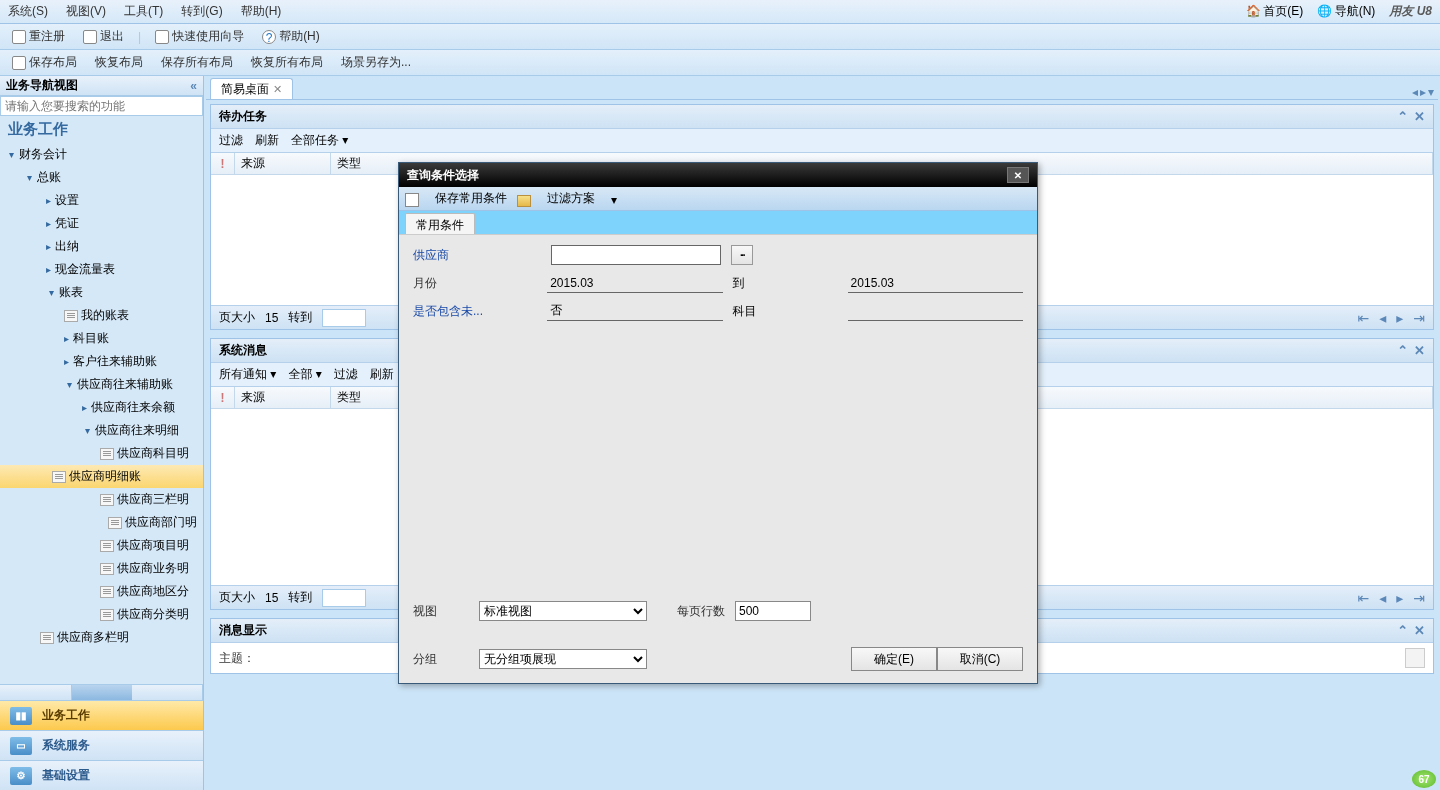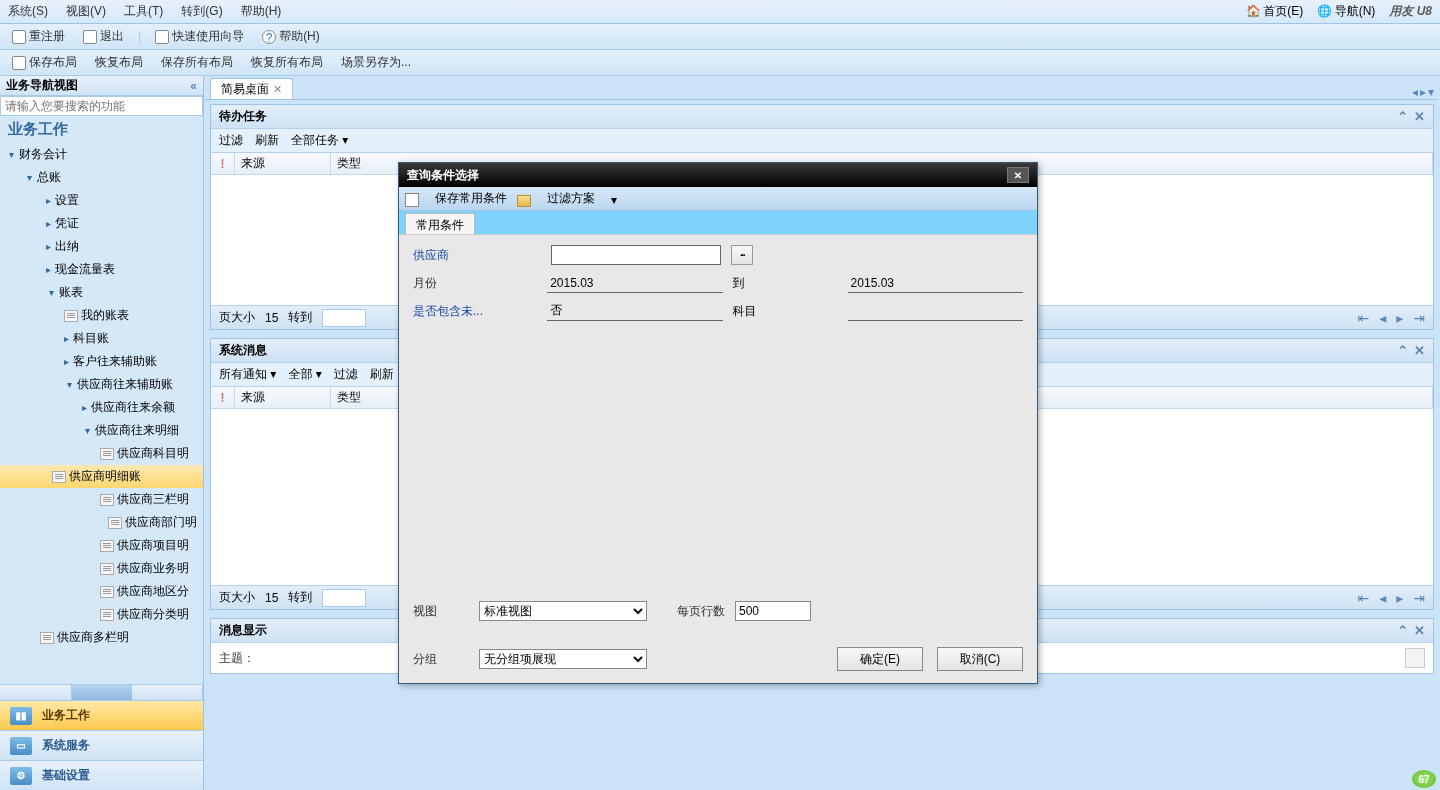--- a/index.html
+++ b/index.html
@@ -71,21 +71,21 @@
 .frow { display:flex; align-items:center; margin-bottom:8px; gap:10px; }
 .flbl { width:80px; color:#1a4aa8; }
 .flbl.k { color:#333; }
 .finput { width:170px; height:20px; border:none; border-bottom:1px solid #666; background:transparent; padding:0 3px;margin-left:48px; }
 .finput.wide { width:184px; }
 .lookup { width:22px; height:20px; background:linear-gradient(#f8f8f8,#e4e4e4); border:1px solid #999; display:flex; align-items:center; justify-content:center; cursor:pointer; font-weight:bold; letter-spacing:-2px; font-size:10px; }
 .dlg-foot { padding:6px 14px 12px; background:#e8e8e8; display:flex; flex-wrap:wrap; align-items:center; gap:10px; }
 .dlg-foot .lab { color:#333; width:56px; }
 .dlg-foot select { width:168px; height:20px; border:1px solid #888; background:#fff; }
 .dlg-foot input.n { width:76px; height:20px; border:1px solid #888; background:#fff; padding:0 3px; }
-.dlg-foot .btns { margin-left:auto; display:flex; gap:14px;justify-content:flex-end; }
+.dlg-foot .btns { margin-left:auto; display:flex; gap:0;justify-content:flex-end; }
 .dlg-foot button { width:86px; height:24px; background:linear-gradient(#f8f8f8,#e4e4e4); border:1px solid #888; cursor:pointer; }
 .badge67 { position:absolute; right:4px; bottom:2px; width:24px; height:18px; background:radial-gradient(#a2e66e,#5cb82c); border-radius:50%; color:#fff; display:flex; align-items:center; justify-content:center; font-size:10px; font-weight:bold; }
 </style>
 </head>
 <body>
 
 <div class="menubar">
   <span class="m">系统(S)</span>
   <span class="m">视图(V)</span>
   <span class="m">工具(T)</span>

